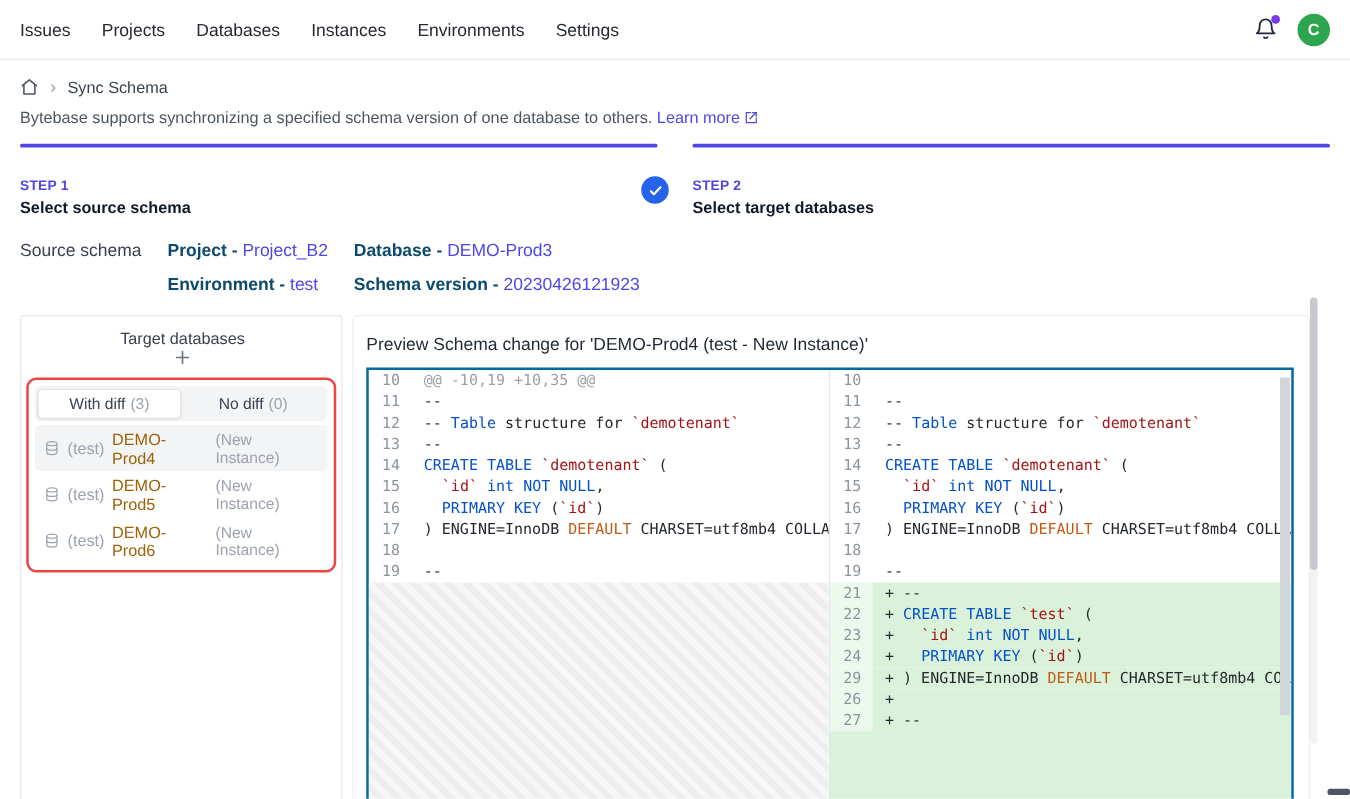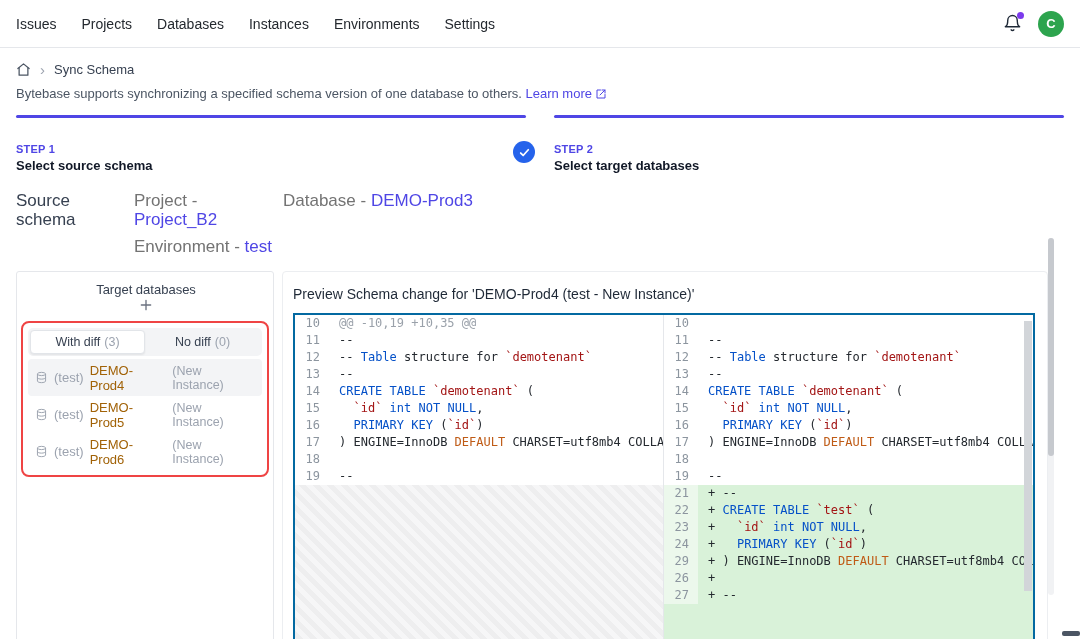--- a/index.html
+++ b/index.html
@@ -37,25 +37,25 @@
   .stepper { margin:14px 16px 0; position:relative; display:flex; gap:28px; }
   .step { flex:1; }
   .step-bar { height:3px; background:var(--accent); border-radius:2px; }
   .step-eyebrow { margin-top:25px; font-size:11px; font-weight:700; color:var(--accent); letter-spacing:.02em; }
   .step-title { margin-top:3px; font-size:13px; font-weight:700; color:#111827; }
   .check-circle { position:absolute; left:calc(50% - 27px); top:26px; width:22px; height:22px;
                   border-radius:50%; background:var(--check); display:flex; align-items:center; justify-content:center; }
   .check-circle svg { width:13px; height:13px; }
 
   
-  .source { margin:18px 16px 0; display:flex; font-size:17px; line-height:19px; }
+  .source { margin:18px 16px 0; display:flex; font-size:14px; line-height:19px; }
   .src-label { width:118px; color:#374151; }
   .src-col { display:flex; flex-direction:column; gap:8px; }
   .src-colA { width:149px; }
-  .src-field .f-label { color:#737373; }
+  .src-field .f-label { color:#0c4a6e;font-weight:bold; }
   .src-field a { color:var(--accent); text-decoration:none; cursor:pointer; }
 
   
   .content { margin:15px 0 0 16px; display:flex; align-items:flex-start; }
 
   .target-panel { width:258px; flex:none; border:1px solid #e5e7eb; border-radius:3px; height:420px; background:#fff; }
   .tp-head { display:flex; justify-content:space-between; align-items:center; padding:10px 10px 4px 12px;flex-direction:column; }
   .tp-title { font-size:13px; font-weight:500; color:#374151; }
   .plus-btn { background:none; border:none; color:#6b7280; cursor:pointer; }
   .plus-btn svg { width:16px; height:16px; }
@@ -189,20 +189,24 @@
     <div class="src-field">
       <span class="f-label">Environment -</span>
       <a>test</a>
     </div>
   </div>
   <div class="src-col">
     <div class="src-field">
       <span class="f-label">Database -</span>
       <a>DEMO-Prod3</a>
     </div>
+    <div class="src-field">
+      <span class="f-label">Schema version -</span>
+      <a>20230426121923</a>
+    </div>
   </div>
 </div>
 
 <div class="content">
 
   <aside class="target-panel">
     <div class="tp-head">
       <span class="tp-title">Target databases</span>
       <button class="plus-btn">
         <span>

